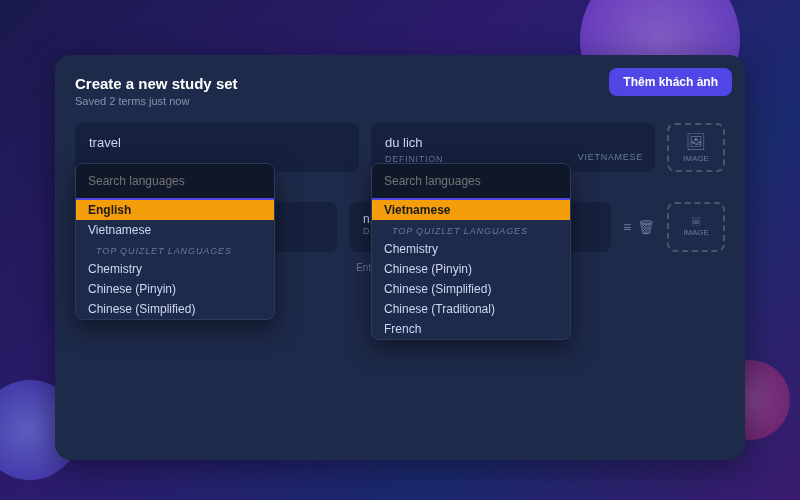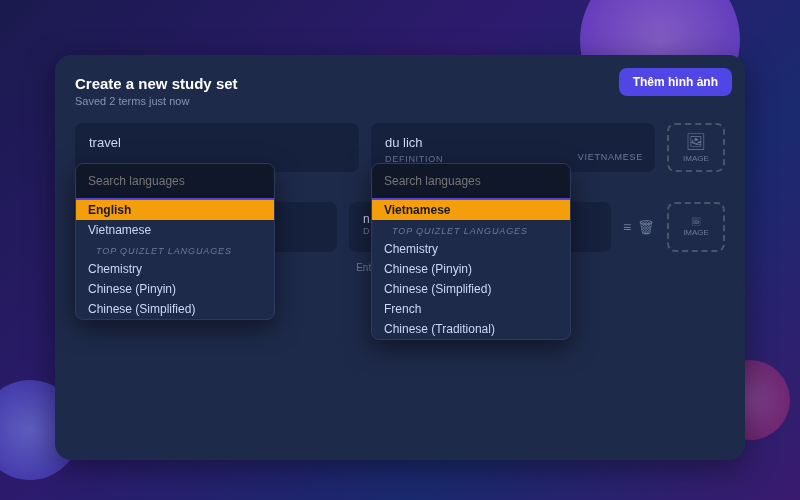--- a/index.html
+++ b/index.html
@@ -268,21 +268,21 @@
       gap: 8px;
     }
   </style>
 </head>
 <body>
 
 <div class="bg-circle bg-circle-1"></div>
 <div class="bg-circle bg-circle-2"></div>
 <div class="bg-circle bg-circle-3"></div>
 
-<button class="them-hinh-anh-btn">Thêm hình ảnh</button>
+<button class="them-hinh-anh-btn">Thêm khách ảnh</button>
 
 <div class="main-card">
 
   <div class="page-title">Create a new study set</div>
   <div class="page-subtitle">Saved 2 terms just now</div>
 
   <div class="row-1">
 
     <div class="term-field" style="position:relative;">
       <input class="term-input" value="travel" readonly="" style="color: rgb(205, 214, 244); font-size: 13px;">
@@ -307,22 +307,22 @@
       
       <div class="dropdown-container dropdown-right" style="top:40px;left:0;">
         <input class="search-lang-input" placeholder="Search languages" value="" style="">
         
         
         <div class="dropdown-item selected">Vietnamese</div>
         <div class="dropdown-section-label">TOP QUIZLET LANGUAGES</div>
         <div class="dropdown-item">Chemistry</div>
         <div class="dropdown-item">Chinese (Pinyin)</div>
         <div class="dropdown-item">Chinese (Simplified)</div>
+        <div class="dropdown-item">Chinese (Traditional)</div>
         <div class="dropdown-item">French</div>
-        <div class="dropdown-item">Chinese (Traditional)</div>
       </div>
     </div>
 
     <button class="image-btn">
       <span class="image-icon">🖼</span>
       <span style="font-size:8px;color:#6b7a99;">IMAGE</span>
     </button>
   </div>
 
   <div style="margin-top:8px;">

